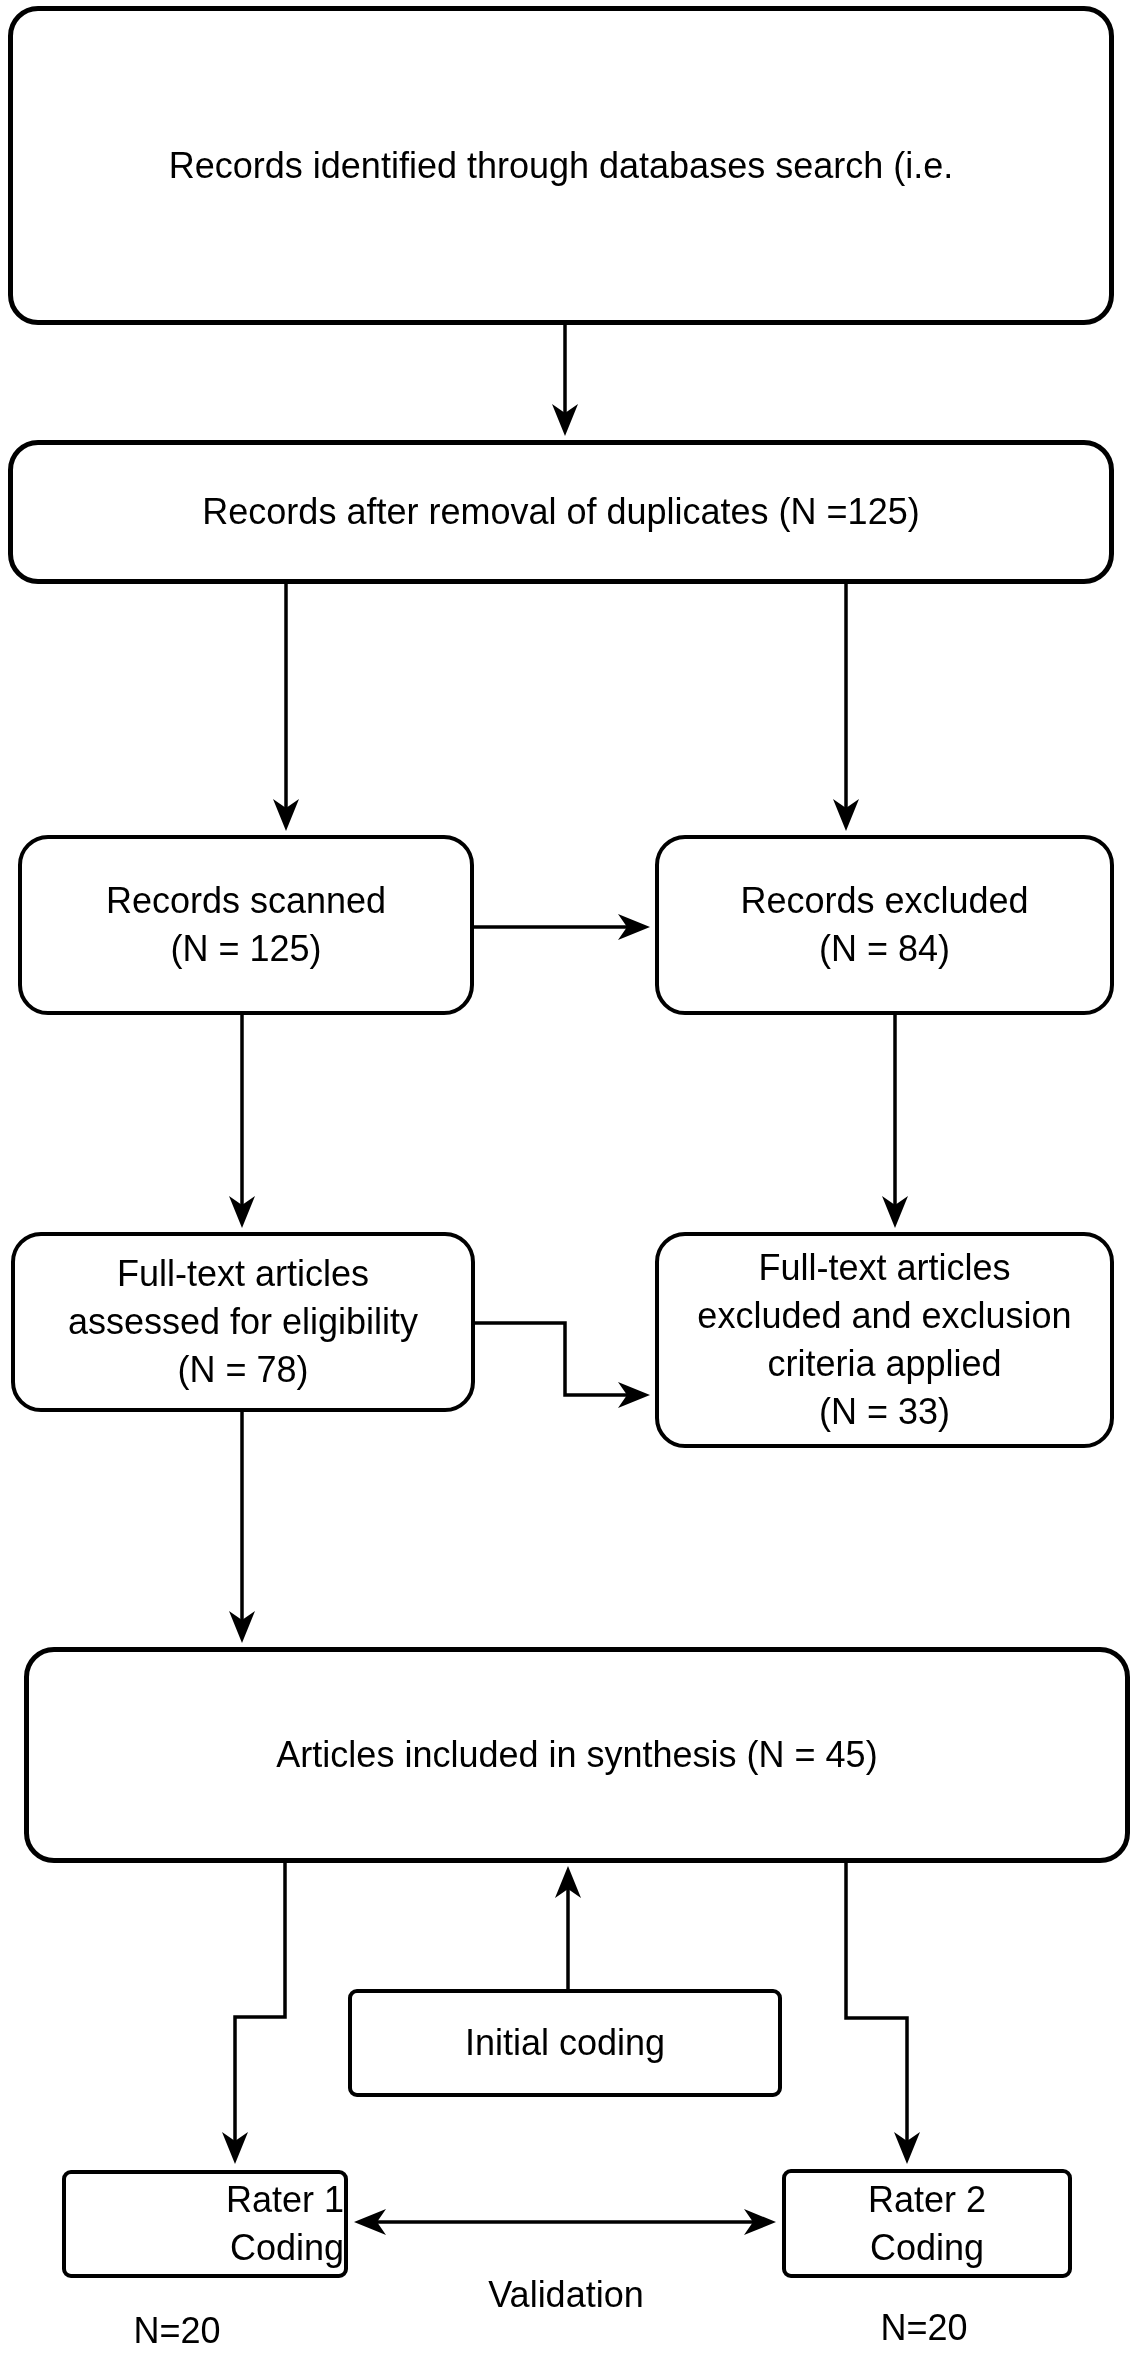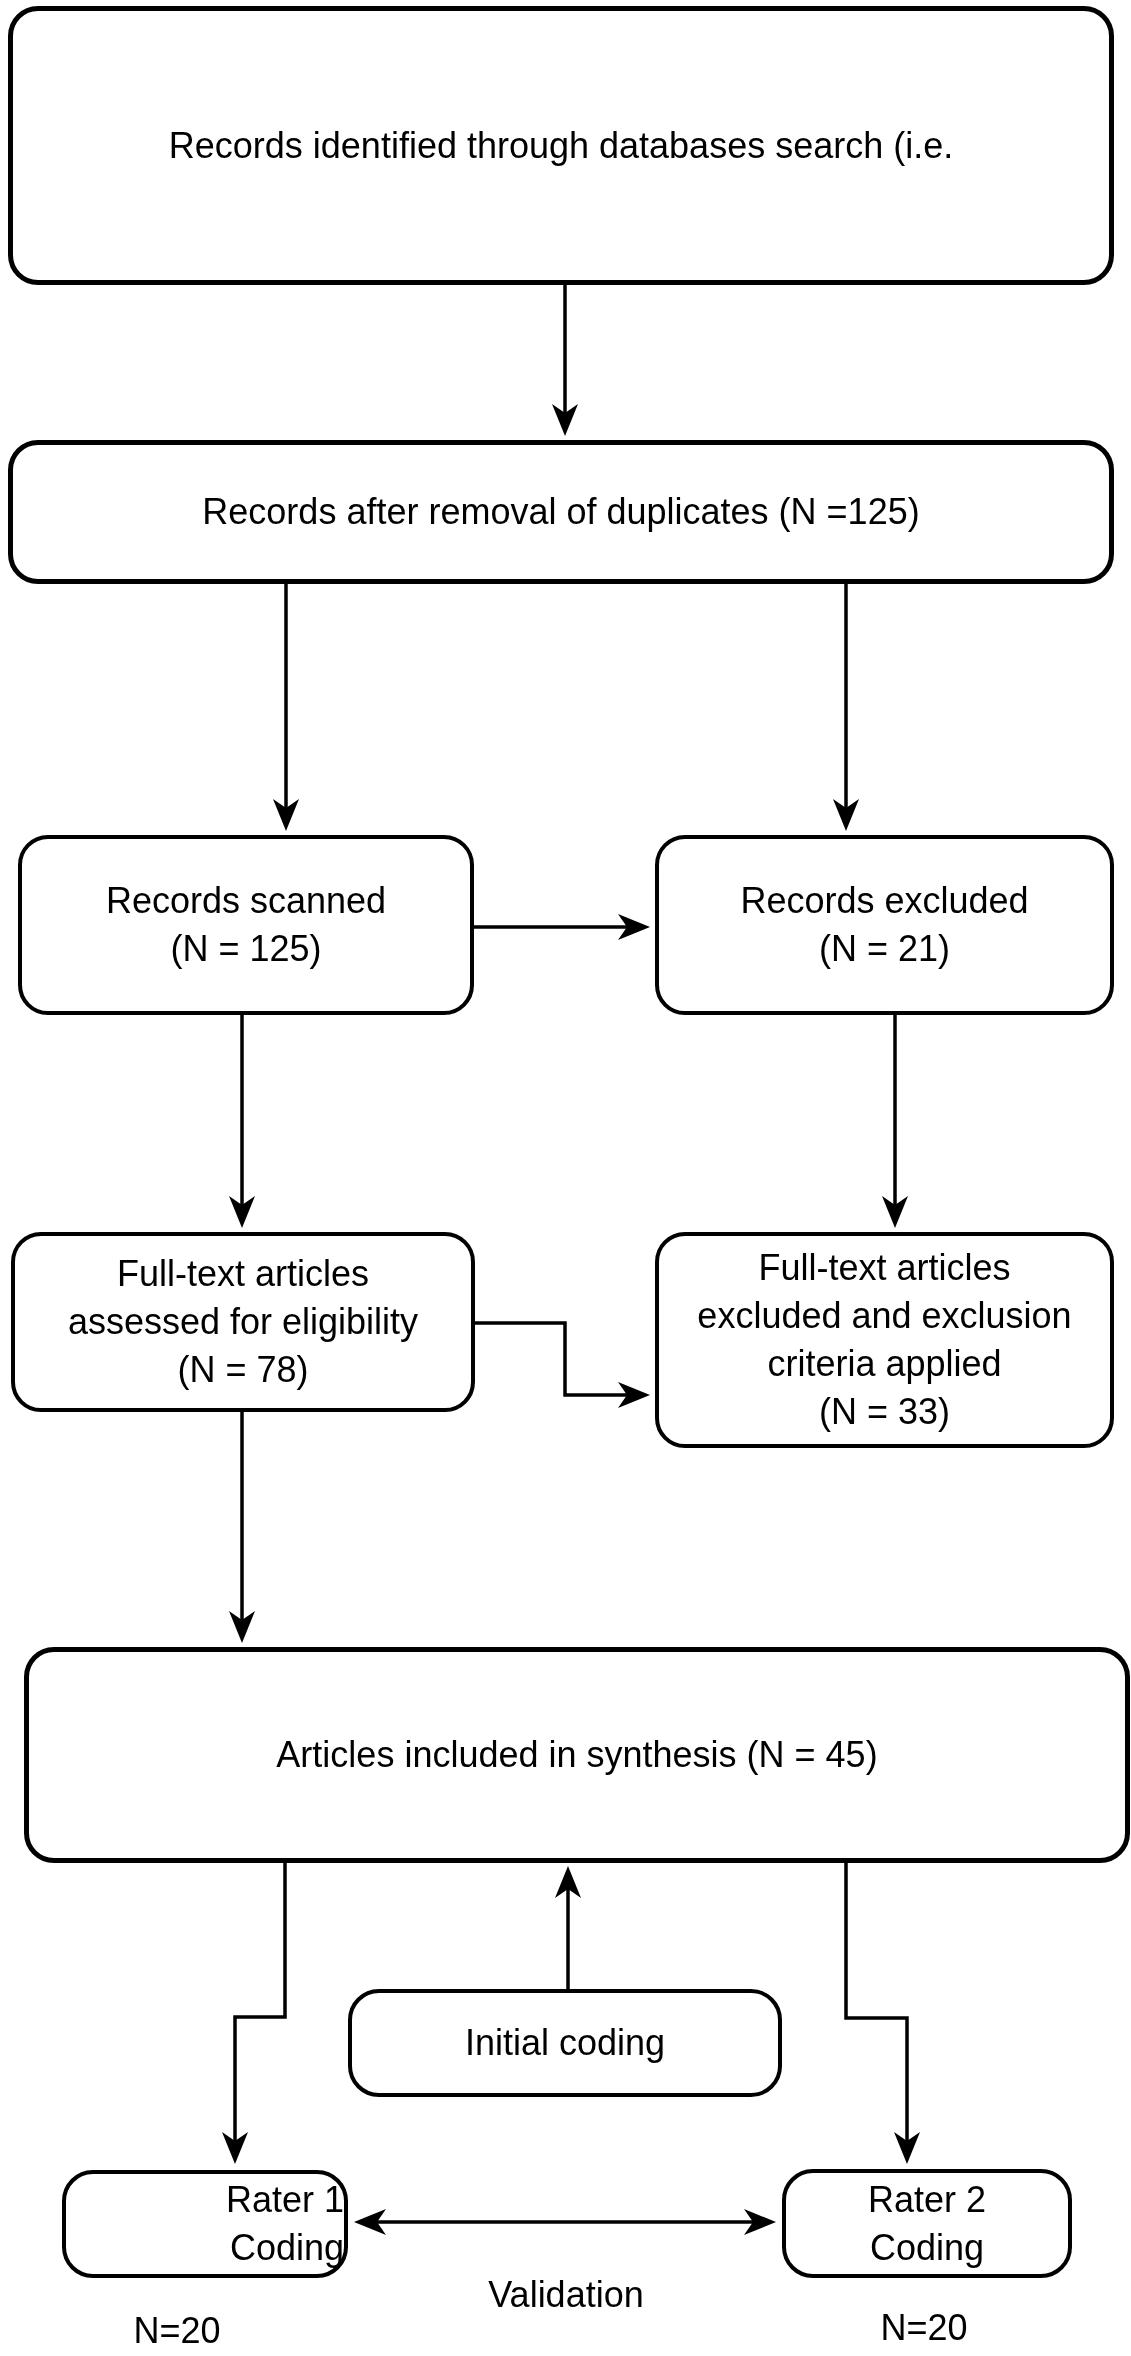--- a/index.html
+++ b/index.html
@@ -33,21 +33,21 @@
     flex-direction: column;
     justify-content: center;
     align-items: center;
     text-align: center;
     font-size: 36px;
     line-height: 48px;
     z-index: 2;
   }
   .box.small {
     border-width: 4px;
-    border-radius: 31px;
+    border-radius: 9px;
   }
   .box.mid {
     border-width: 4px;
     border-radius: 30px;
   }
   .line {
     white-space: nowrap;
   }
   .free-label {
     position: absolute;
@@ -132,36 +132,36 @@
       <use href="#ah" class="head" transform="translate(568,1866) rotate(180)"></use>
     </g>
 
     <g>
       <line class="stroke" x1="360" y1="2222" x2="770" y2="2222"></line>
       <use href="#ah" class="head" transform="translate(354,2222) rotate(90)"></use>
       <use href="#ah" class="head" transform="translate(776,2222) rotate(270)"></use>
     </g>
   </svg>
 
-  <div class="box" style="left:8px; top:6px; width:1106px; height:279px;">
+  <div class="box" style="left:8px; top:6px; width:1106px; height:319px;">
     <div class="line">Records identified through databases search (i.e.</div>
   </div>
 
   <div class="box" style="left:8px; top:440px; width:1106px; height:144px;">
     <div class="line">Records after removal of duplicates (N =125)</div>
   </div>
 
   <div class="box mid" style="left:18px; top:835px; width:456px; height:180px;">
     <div class="line">Records scanned</div>
     <div class="line">(N = 125)</div>
   </div>
 
   <div class="box mid" style="left:655px; top:835px; width:459px; height:180px;">
     <div class="line">Records excluded</div>
-    <div class="line">(N = 21)</div>
+    <div class="line">(N = 84)</div>
   </div>
 
   <div class="box mid" style="left:11px; top:1232px; width:464px; height:180px;">
     <div class="line">Full-text articles</div>
     <div class="line">assessed for eligibility</div>
     <div class="line">(N = 78)</div>
   </div>
 
   <div class="box mid" style="left:655px; top:1232px; width:459px; height:216px;">
     <div class="line">Full-text articles</div>

